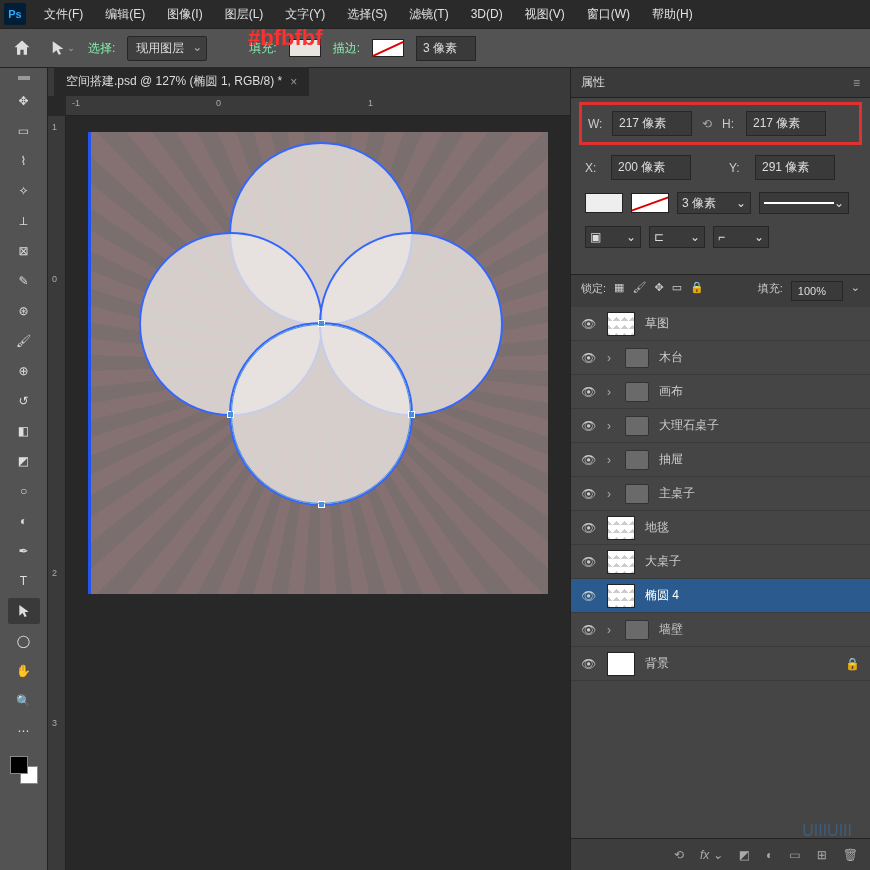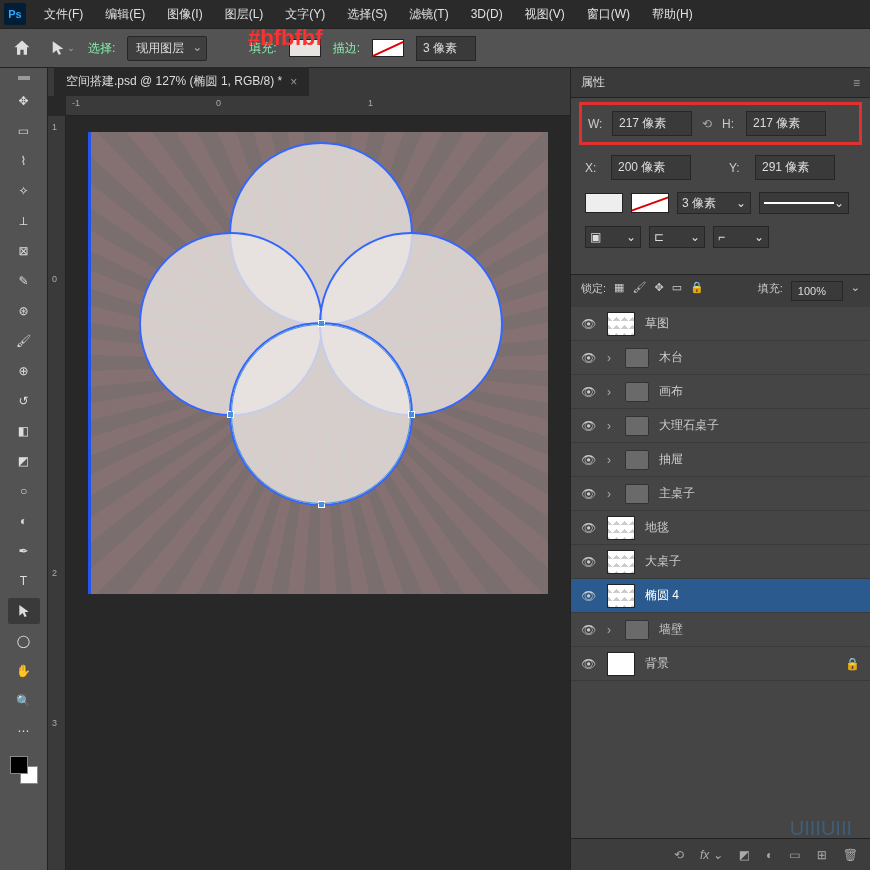--- a/index.html
+++ b/index.html
@@ -64,21 +64,21 @@
 .layers-panel{flex:1;background:#454545;overflow:auto;border-top:1px solid #222}
 .lock-row{display:flex;align-items:flex-start;gap:8px;padding:6px 10px;background:#3d3d3d;color:#ccc;font-size:11px}
 .layer{display:flex;align-items:center;height:34px;padding:0 10px;gap:10px;border-bottom:1px solid #3a3a3a}
 .layer.active{background:#2b5a8f;color:#fff}
 .eye{width:16px;color:#ccc}
 .ltoggle{color:#aaa;width:8px}
 .folder-icn{width:24px;height:20px;background:#6a6a6a;border-radius:2px;border:1px solid #333}
 .thumb{width:28px;height:24px;background:#fff;border:1px solid #222;background-image:linear-gradient(45deg,#ccc 25%,transparent 25%),linear-gradient(-45deg,#ccc 25%,transparent 25%);background-size:8px 8px}
 .thumb.white{background:#fff}
 .layers-footer{height:32px;background:#3d3d3d;display:flex;align-items:center;justify-content:flex-end;gap:16px;padding:0 12px;color:#aaa;border-top:1px solid #222}
-.watermark{position:absolute;bottom:30px;right:18px;color:rgba(50,130,200,0.4);font-size:20px;z-index:5}
+.watermark{position:absolute;bottom:30px;right:18px;color:rgba(50,130,200,0.4);font-size:16px;z-index:5}
 .hamb{color:#999}
 </style>
 </head>
 <body>
 
 <div class="annotation">#bfbfbf</div>
 
 <div class="menubar">
   <div class="ps-icon">Ps</div>
   <div class="menu-item">文件(F)</div>

